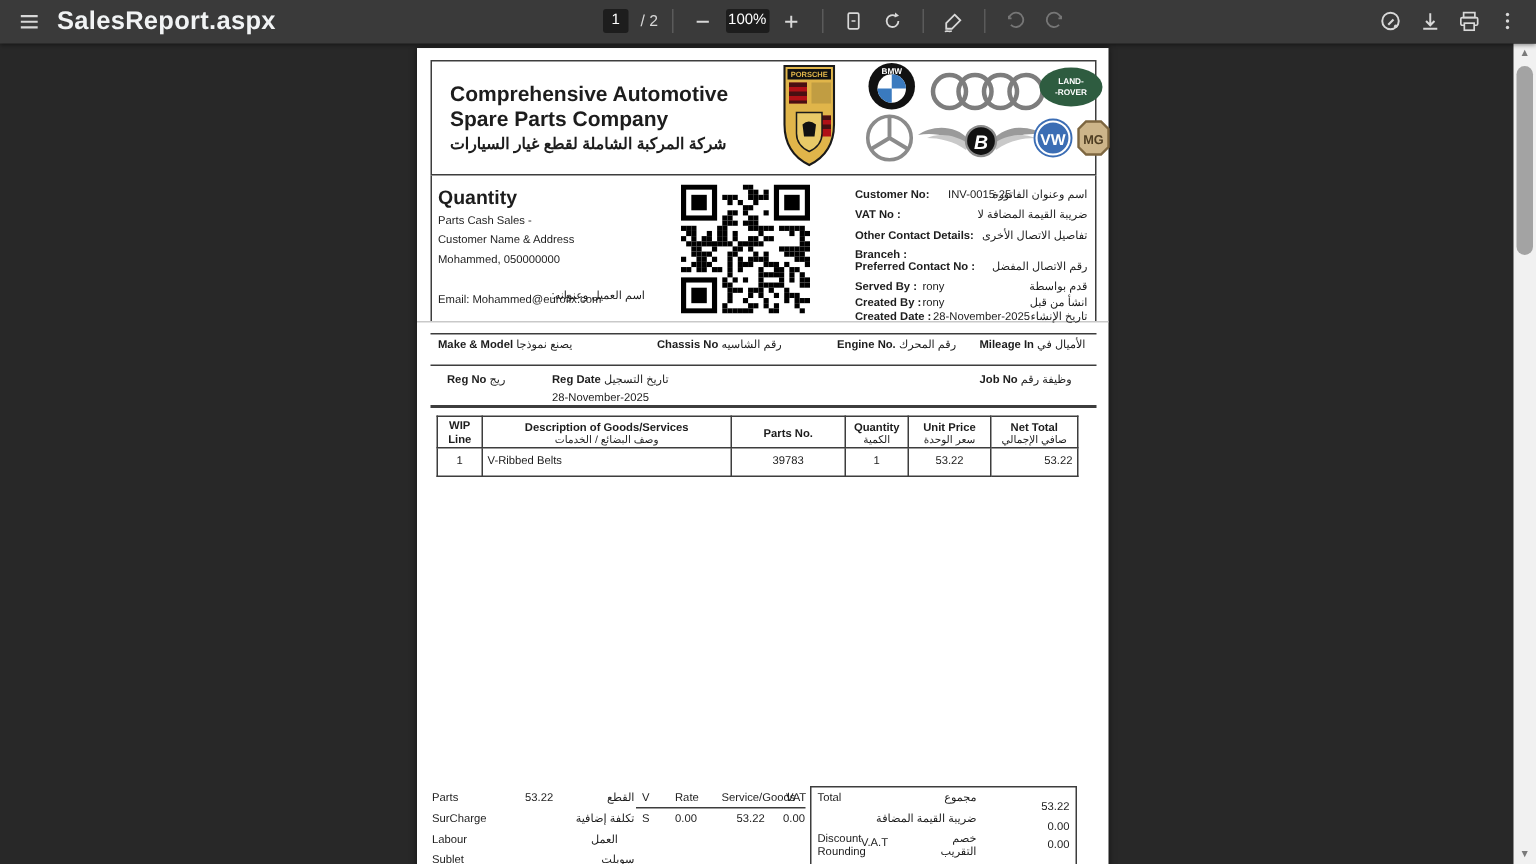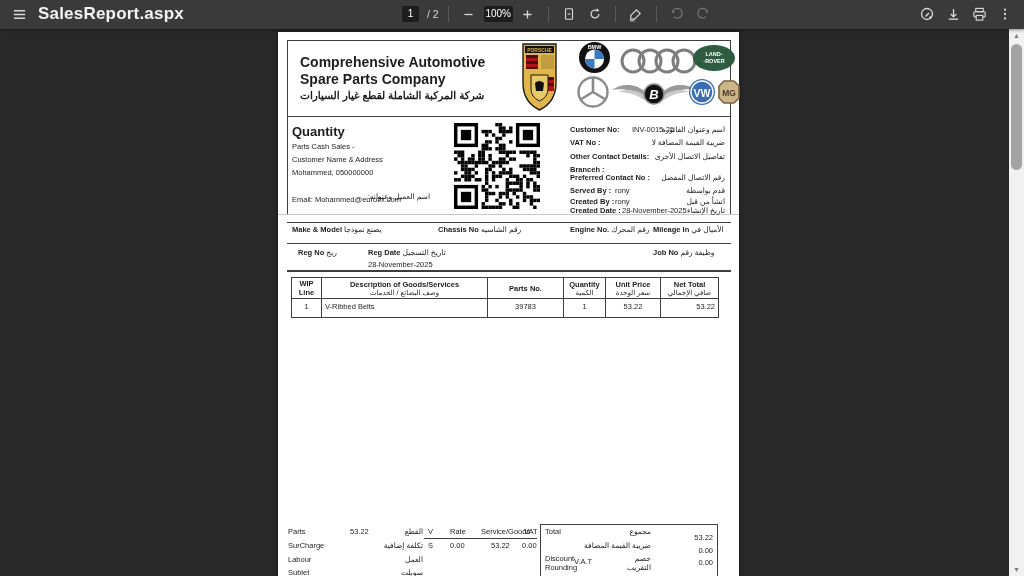--- a/index.html
+++ b/index.html
@@ -493,21 +493,21 @@
     </div>
   <div class="irow" style="top:174px;">
       <span class="il b">Created Date :</span>
       <span class="iv" style="left:52px;">28-November-2025</span>
       <span class="ia">تاريخ الإنشاء</span>
     </div>
 
   <div class="ln" style="left:9px; top:190px; width:444px; height:1px;"></div>
   <div class="t f7" style="left:14px; top:193px;"><span class="b">Make &amp; Model</span> <span class="ar">يصنع نموذجا</span></div>
   <div class="t f7" style="left:160px; top:193px;"><span class="b">Chassis No</span> <span class="ar">رقم الشاسيه</span></div>
-  <div class="t f7" style="left:292px; top:193px;"><span class="b">Engine No.</span> <span class="ar">رقم المحرك</span></div>
+  <div class="t f7" style="left:280px; top:193px;"><span class="b">Engine No.</span> <span class="ar">رقم المحرك</span></div>
   <div class="t f7" style="left:375px; top:193px;"><span class="b">Mileage In</span> <span class="ar">الأميال في</span></div>
   <div class="ln" style="left:9px; top:211px; width:444px; height:1px;"></div>
   <div class="t f7" style="left:20px; top:216px;"><span class="b">Reg No</span> <span class="ar">ريج</span></div>
   <div class="t f7" style="left:90px; top:216px;"><span class="b">Reg Date</span> <span class="ar">تاريخ التسجيل</span></div>
   <div class="t f7" style="left:90px; top:228px;">28-November-2025</div>
   <div class="t f7" style="left:375px; top:216px;"><span class="b">Job No</span> <span class="ar">وظيفة رقم</span></div>
   <div class="ln" style="left:9px; top:238px; width:444px; height:2px;"></div>
 
   <table class="items">
     <colgroup>
@@ -550,21 +550,21 @@
       <td>39783</td>
       <td>1</td>
       <td>53.22</td>
       <td style="text-align:right;">53.22</td>
     </tr>
   </tbody>
     </table>
 
   <div class="trow" style="left:10px; top:495px;"><span>Parts</span><span class="abs" style="left:62px;">53.22</span><span class="abs ar" style="left:95px; width:40px; text-align:right;">القطع</span></div>
   <div class="trow" style="left:10px; top:509px;"><span>SurCharge</span><span class="abs" style="left:62px;"></span><span class="abs ar" style="left:90px; width:45px; text-align:right;">تكلفة إضافية</span></div>
-  <div class="trow" style="left:10px; top:523px;"><span>Labour</span><span class="abs" style="left:62px;"></span><span class="abs ar" style="left:95px; width:40px; text-align:right;">العمل</span></div>
+  <div class="trow" style="left:10px; top:523px;"><span>Labour</span><span class="abs" style="left:62px;"></span><span class="abs ar" style="left:95px; width:40px; text-align:center;">العمل</span></div>
   <div class="trow" style="left:10px; top:536px;"><span>Sublet</span><span class="abs" style="left:62px;"></span><span class="abs ar" style="left:95px; width:40px; text-align:right;">سوبلت</span></div>
 
   <div class="trow" style="left:150px; top:495px;">V</div>
   <div class="trow" style="left:172px; top:495px;">Rate</div>
   <div class="trow" style="left:203px; top:495px;">Service/Goods</div>
   <div class="trow" style="left:246px; top:495px;">VAT</div>
   <div class="ln" style="left:146px; top:506px; width:113px; height:1px;"></div>
   <div class="trow" style="left:150px; top:509px;">S</div>
   <div class="trow" style="left:172px; top:509px;">0.00</div>
   <div class="trow" style="left:213px; top:509px;">53.22</div>

